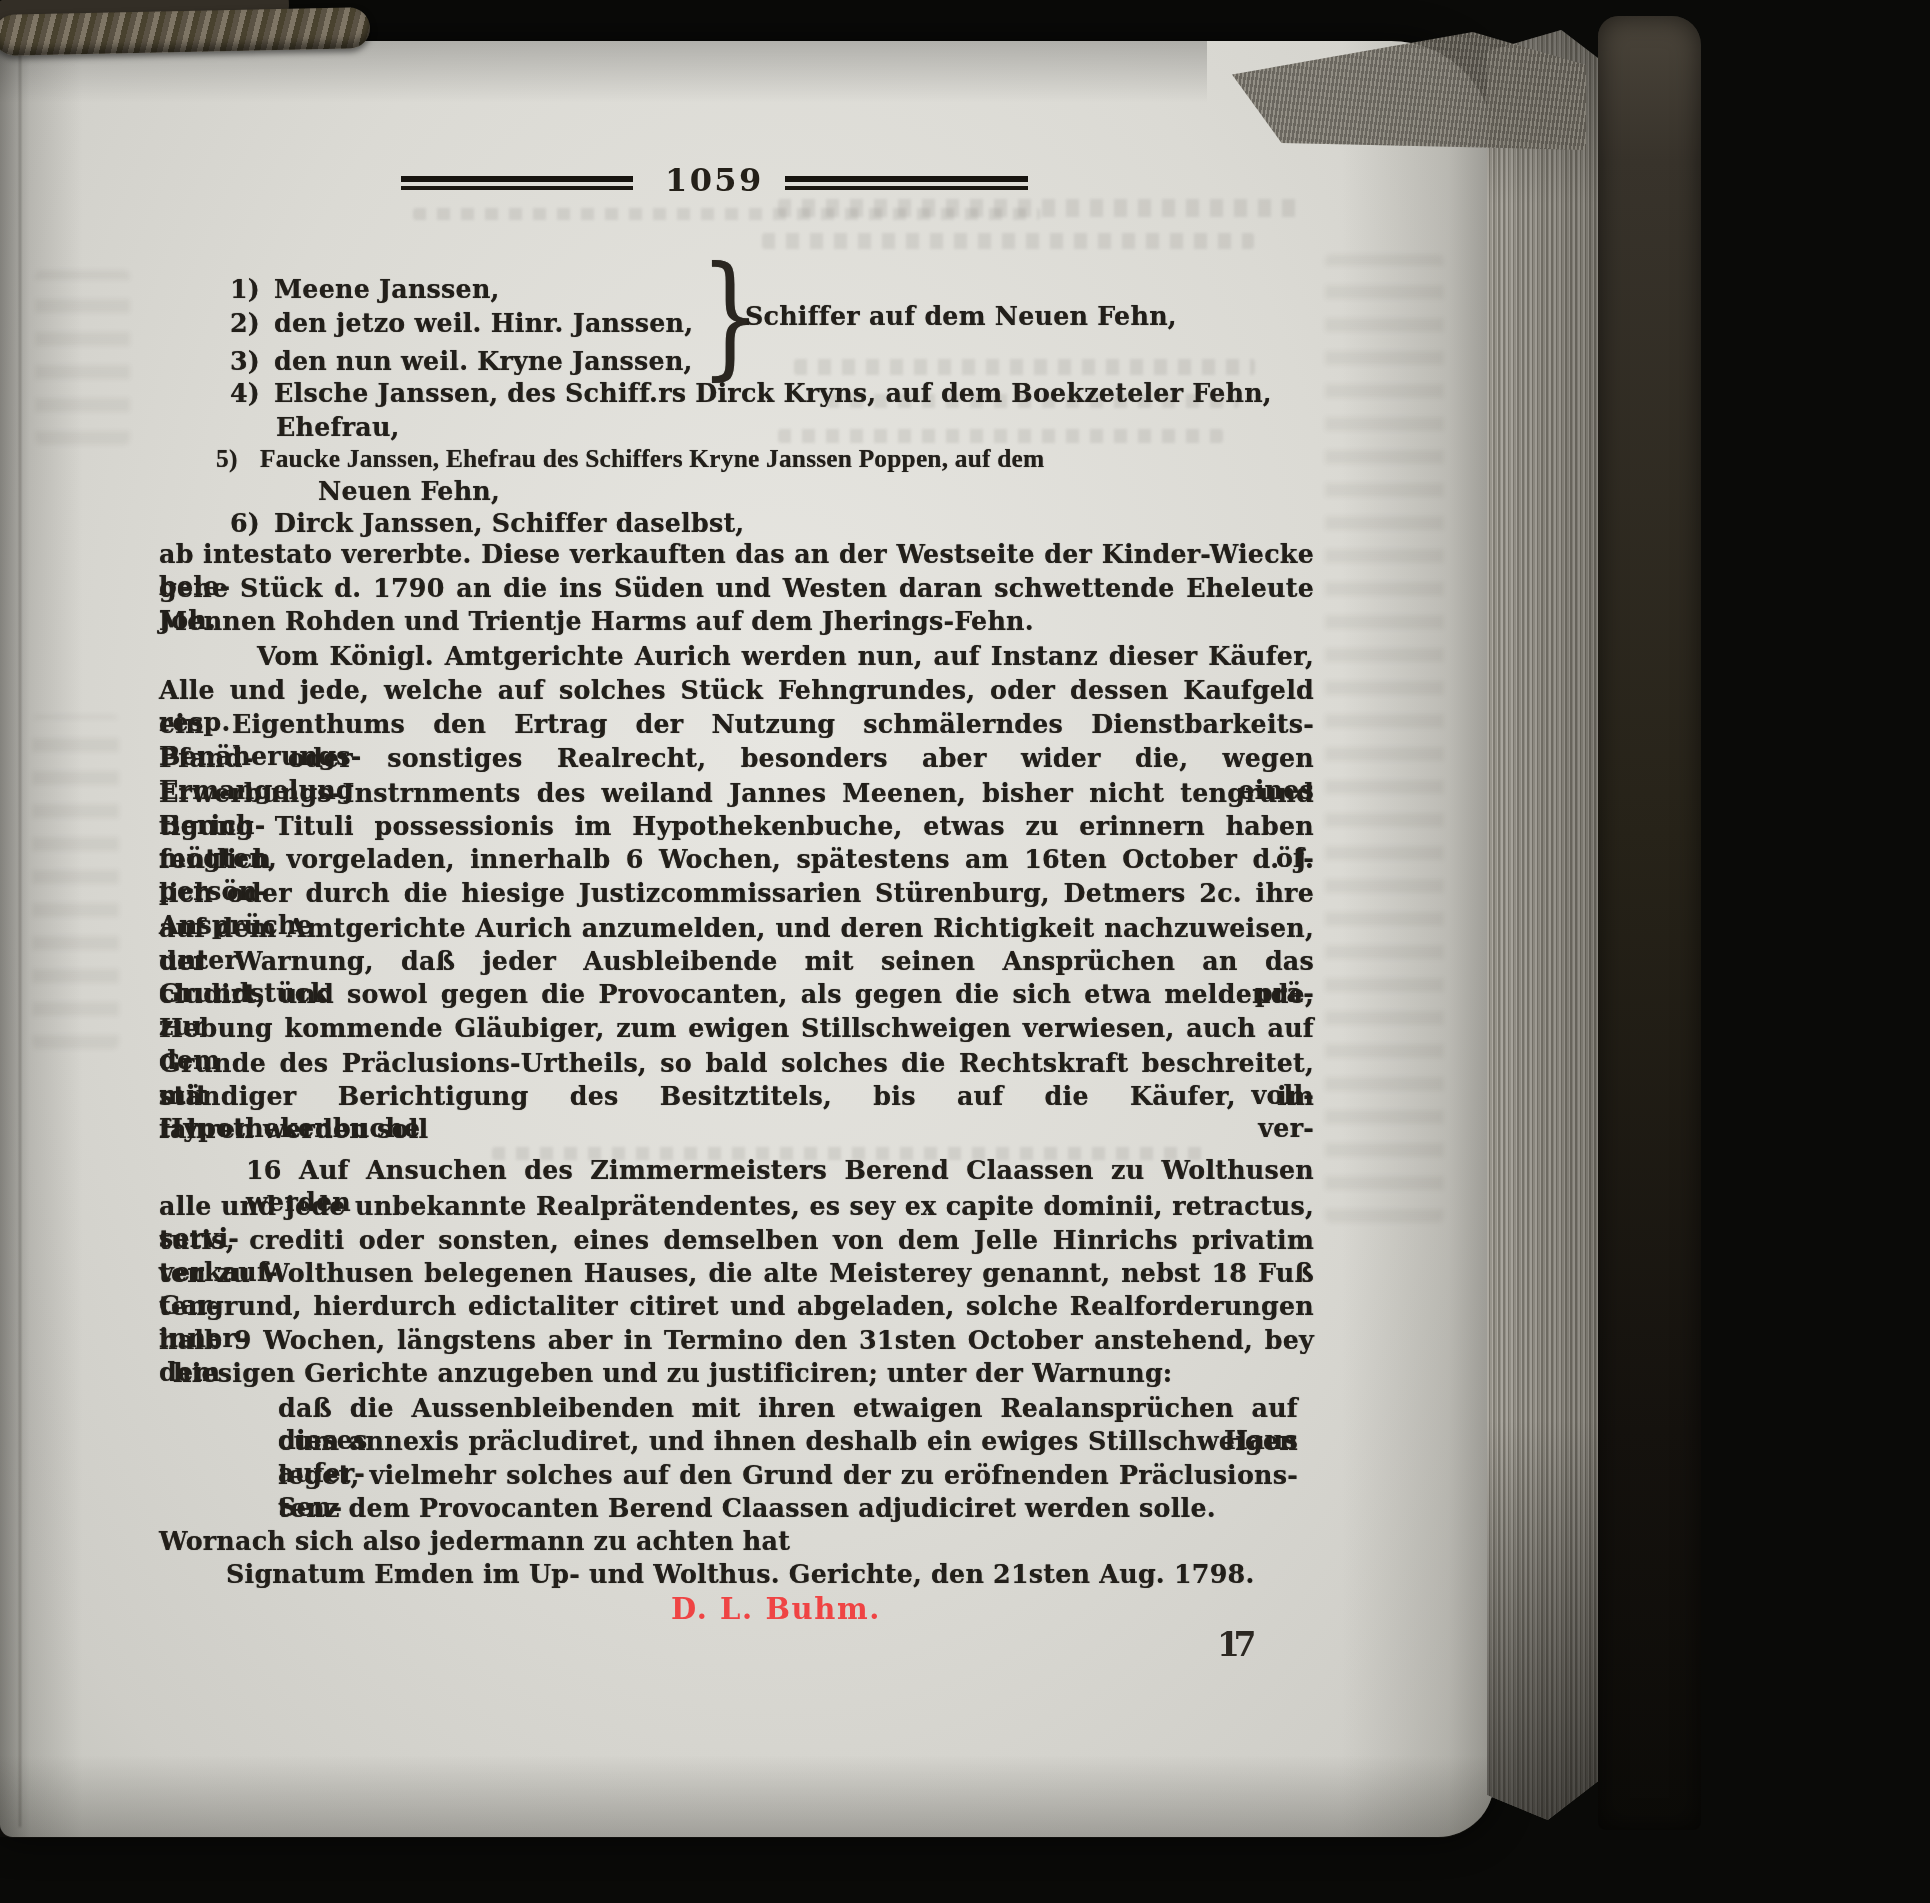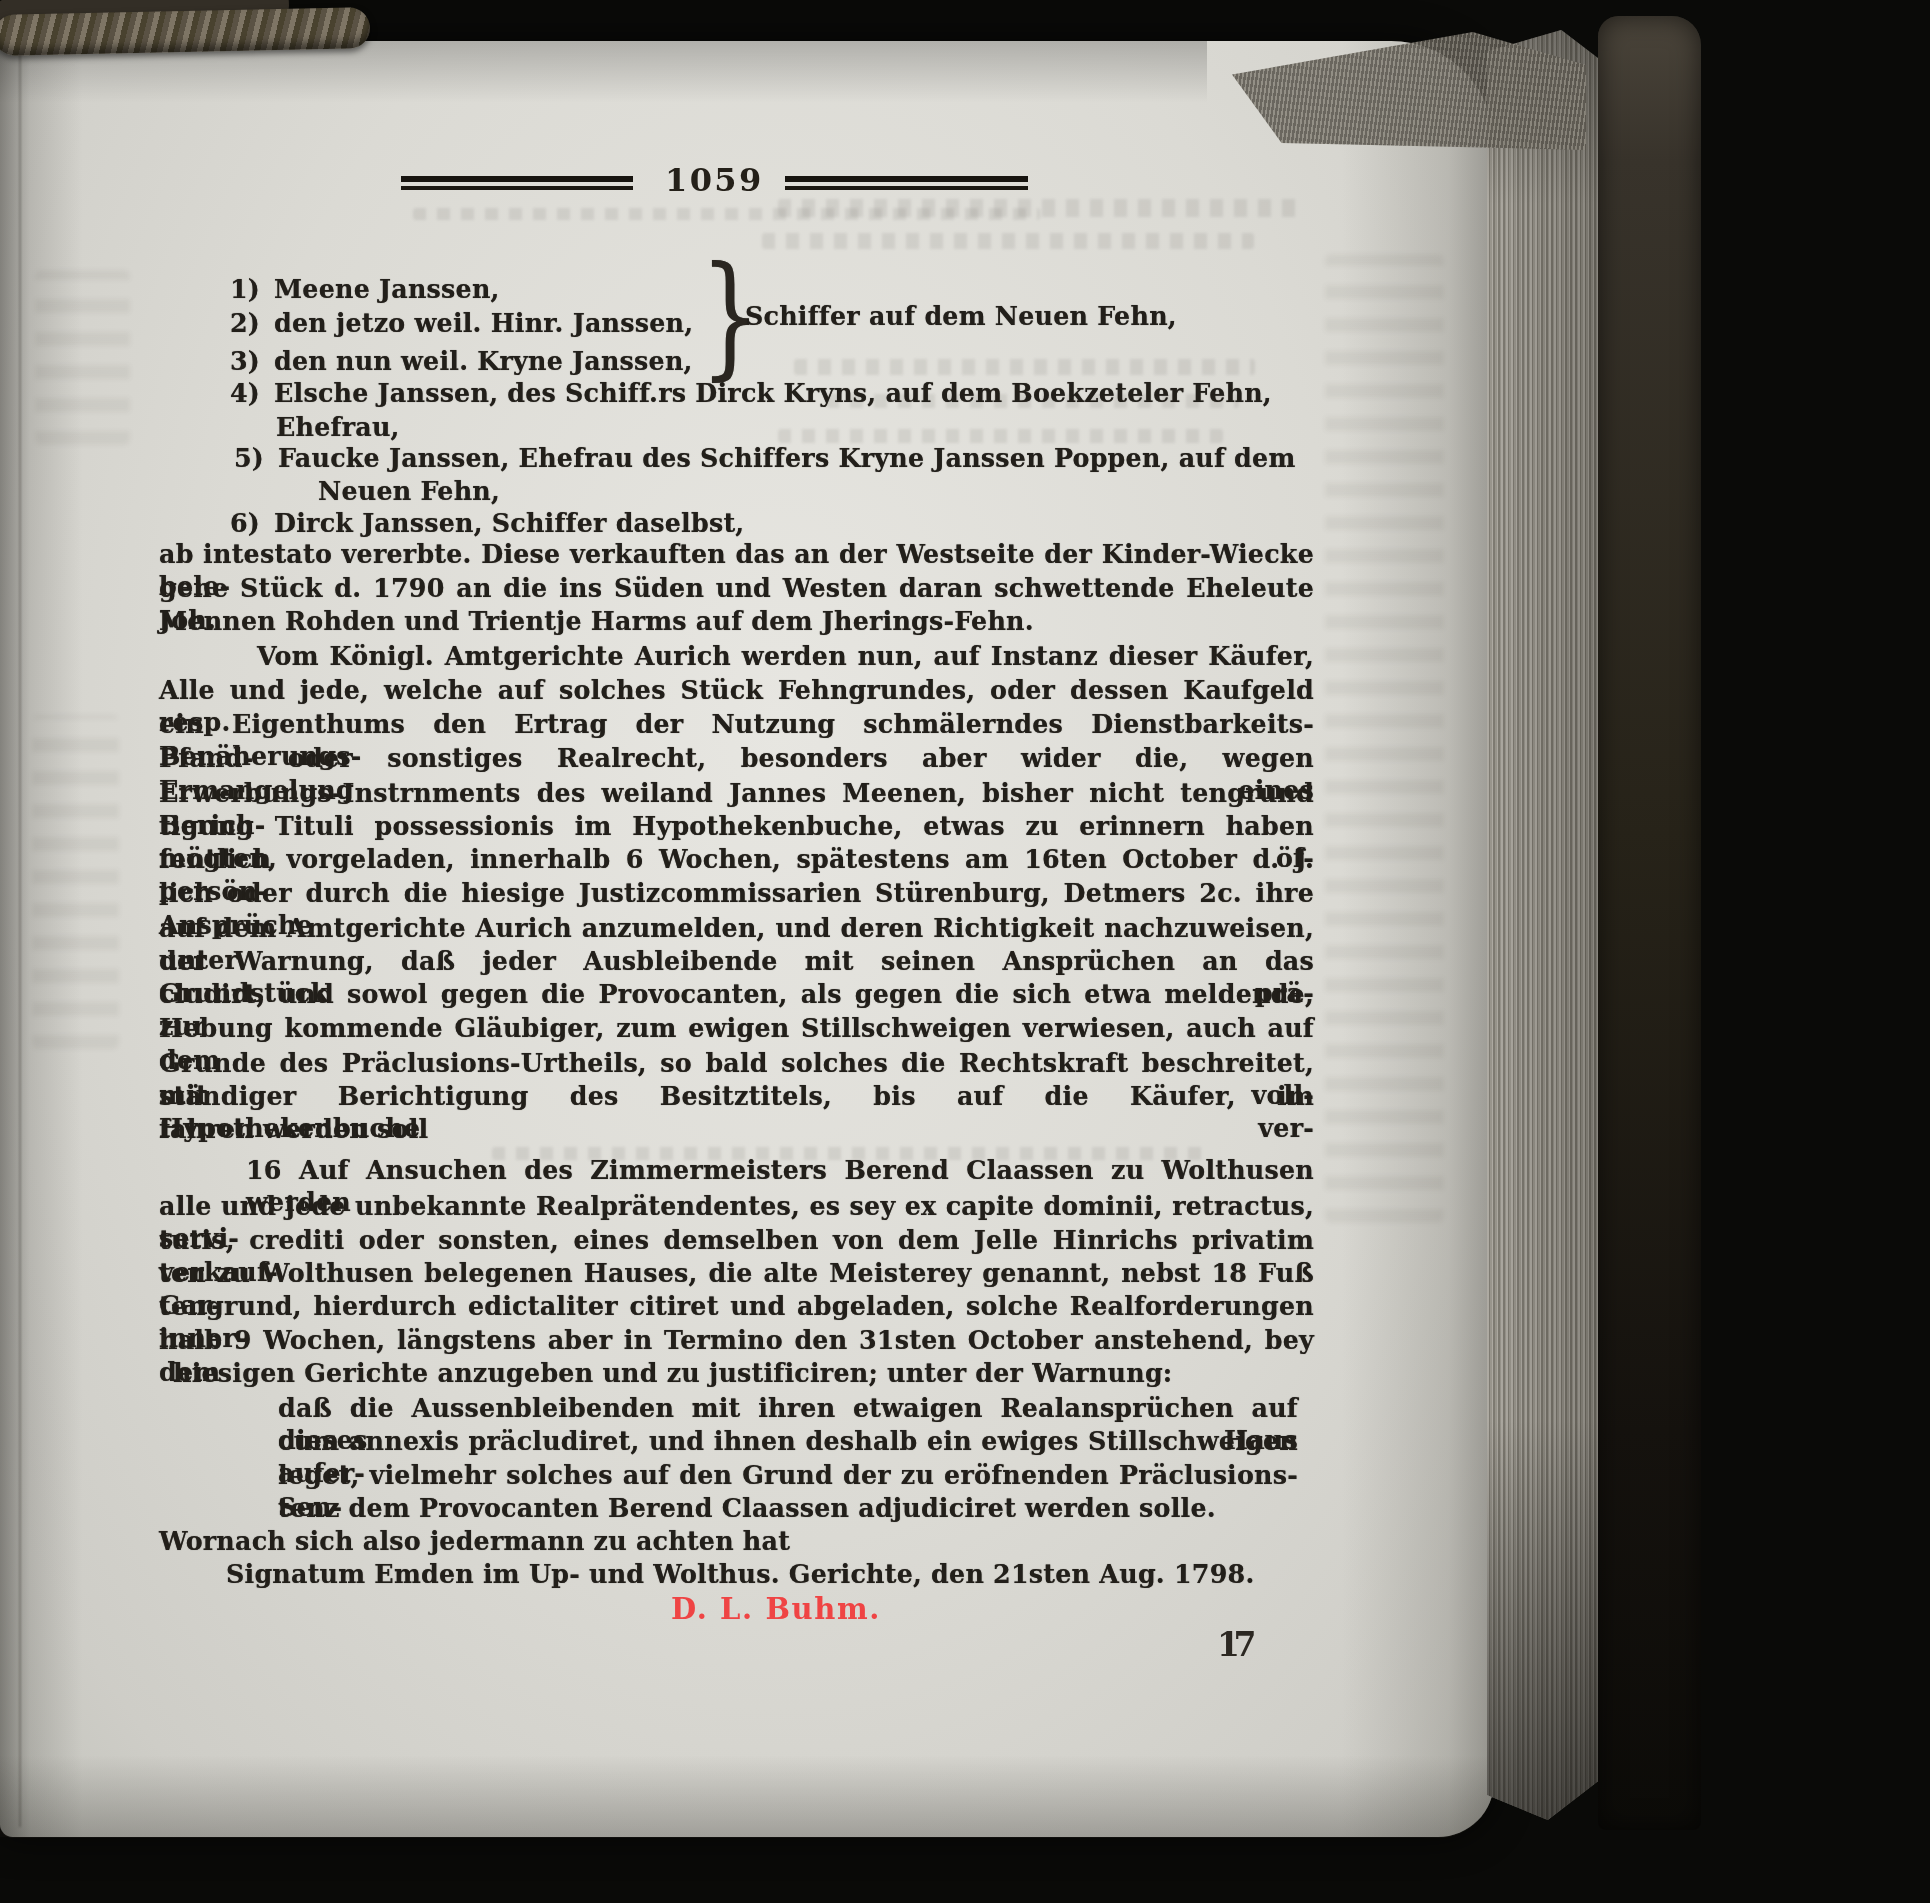--- a/index.html
+++ b/index.html
@@ -109,21 +109,21 @@
 
 <div class="rule" style="left:401px;top:176px;width:232px;"></div>
 <div class="pagenum" style="left:665px;top:164px;">1059</div>
 <div class="rule" style="left:785px;top:176px;width:243px;"></div>
 
 <div class="tline" style="left:230px;top:273px;"><span class="num">1)</span><span>Meene Janssen,</span></div>
 <div class="tline" style="left:230px;top:307px;"><span class="num">2)</span><span>den jetzo weil. Hinr. Janssen,</span></div>
 <div class="tline" style="left:230px;top:345px;"><span class="num">3)</span><span>den nun weil. Kryne Janssen,</span></div>
 <div class="tline" style="left:230px;top:377px;"><span class="num">4)</span><span>Elsche Janssen, des Schiff.rs Dirck Kryns, auf dem Boekzeteler Fehn,</span></div>
 <div class="tline" style="left:276px;top:411px;"><span>Ehefrau,</span></div>
-<div class="tline" style="left:234px;top:442px;"><span class="num">5)</span><span>Faucke Janssen, Ehefrau des Schiffers Kryne Janssen Poppen, auf dem</span></div>
+<div class="tline" style="left:216px;top:442px;font-family:Liberation Serif, serif;"><span class="num">5)</span><span>Faucke Janssen, Ehefrau des Schiffers Kryne Janssen Poppen, auf dem</span></div>
 <div class="tline" style="left:276px;top:475px;margin-left:42px;"><span>Neuen Fehn,</span></div>
 <div class="tline" style="left:230px;top:507px;"><span class="num">6)</span><span>Dirck Janssen, Schiffer daselbst,</span></div>
 <div class="brace">}</div>
 <div class="tline" style="left:745px;top:300px;">Schiffer auf dem Neuen Fehn,</div>
 
 <div class="tline j" style="left:159px;top:538px;width:1155px;">ab intestato vererbte.  Diese verkauften das an der Westseite der Kinder-Wiecke bele-</div>
 <div class="tline j" style="left:159px;top:572px;width:1155px;">gene Stück d. 1790 an die ins Süden und Westen daran schwettende Eheleute Joh.</div>
 <div class="tline" style="left:159px;top:605px;">Mennen Rohden und Trientje Harms auf dem Jherings-Fehn.</div>
 
 <div class="tline j" style="left:257px;top:640px;width:1057px;">Vom Königl. Amtgerichte Aurich werden nun, auf Instanz dieser Käufer,</div>

